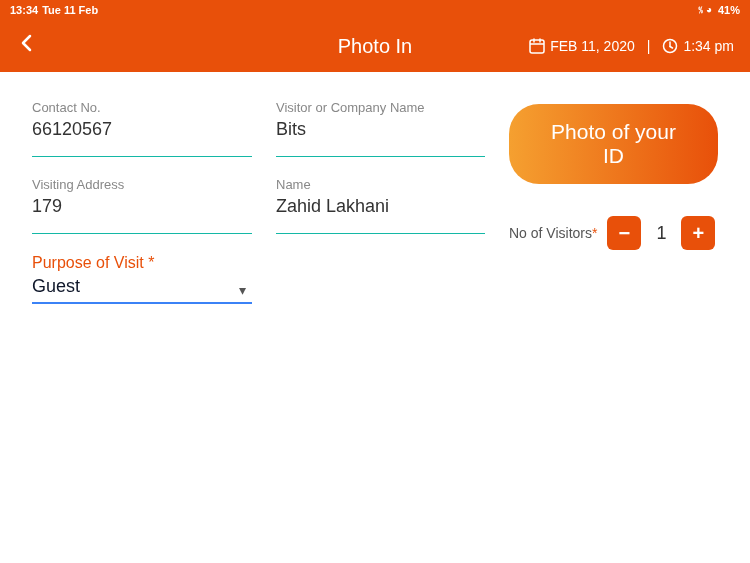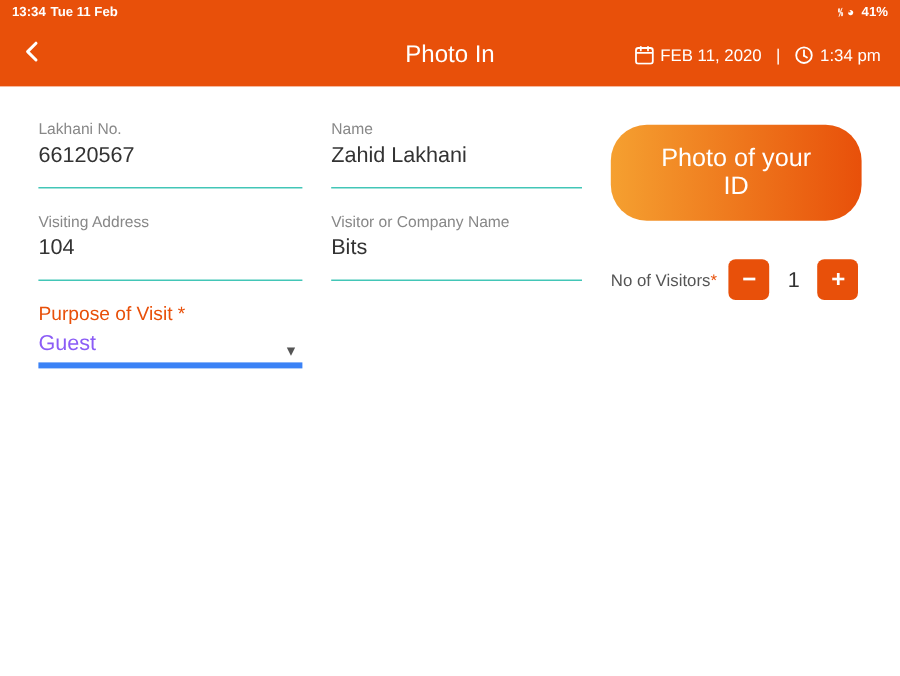--- a/index.html
+++ b/index.html
@@ -166,23 +166,23 @@
       font-size: 16px;
       color: #888;
       margin-bottom: 4px;
       display: block;
     }
     .purpose-label span {
       color: #e8500a;
     }
     .purpose-select {
       font-size: 18px;
-      color: #8b5cf6;
+      color: #0f172a;
       border: none;
-      border-bottom: 5px solid #3b82f6;
+      border-bottom: 2px solid #3b82f6;
       width: 220px;
       padding-bottom: 6px;
       appearance: none;
       -webkit-appearance: none;
       background: transparent;
       outline: none;
       cursor: pointer;
     }
     .select-wrapper {
       position: relative;
@@ -243,50 +243,50 @@
       <span>1:34 pm</span>
     </div>
   </div>
 </div>
 
 <div class="content">
   <div class="form-grid">
 
     <div>
       <div class="form-group">
-        <label class="form-label">Lakhani No.</label>
+        <label class="form-label">Contact No.</label>
         <span class="form-value">66120567</span>
       </div>
       <div class="form-group">
         <label class="form-label">Visiting Address</label>
-        <span class="form-value">104</span>
+        <span class="form-value">179</span>
       </div>
       <div class="purpose-group">
         <label class="purpose-label">
           <span>Purpose of Visit</span> <span style="color:#e8500a;">*</span>
         </label>
         <div class="select-wrapper">
           <select class="purpose-select">
             <option value="Guest">Guest</option>
             <option value="Business">Business</option>
             <option value="Delivery">Delivery</option>
             <option value="Maintenance">Maintenance</option>
           </select>
         </div>
       </div>
     </div>
 
     <div>
       <div class="form-group">
+        <label class="form-label">Visitor or Company Name</label>
+        <span class="form-value">Bits</span>
+      </div>
+      <div class="form-group">
         <label class="form-label">Name</label>
         <span class="form-value">Zahid Lakhani</span>
-      </div>
-      <div class="form-group">
-        <label class="form-label">Visitor or Company Name</label>
-        <span class="form-value">Bits</span>
       </div>
     </div>
 
     <div class="right-col">
       <button class="photo-btn">Photo of your ID</button>
 
       <div class="visitors-row">
         <span class="visitors-label">
           No of Visitors<span>*</span>
         </span>

